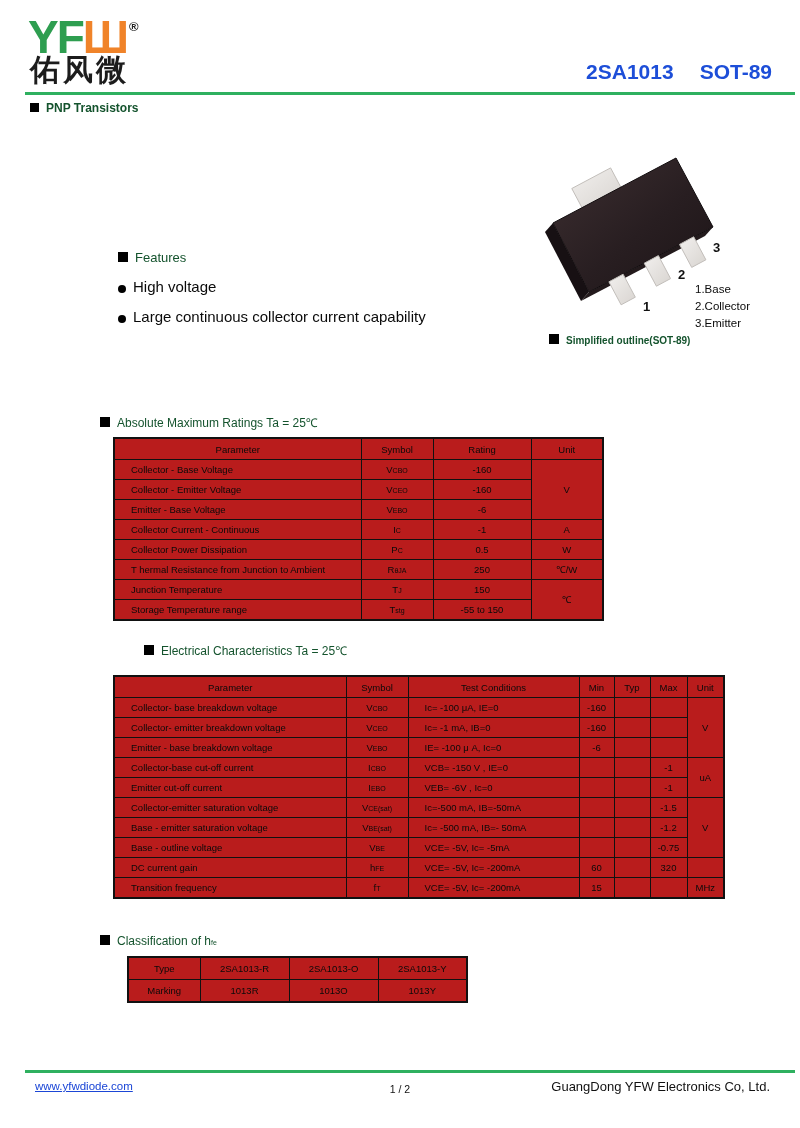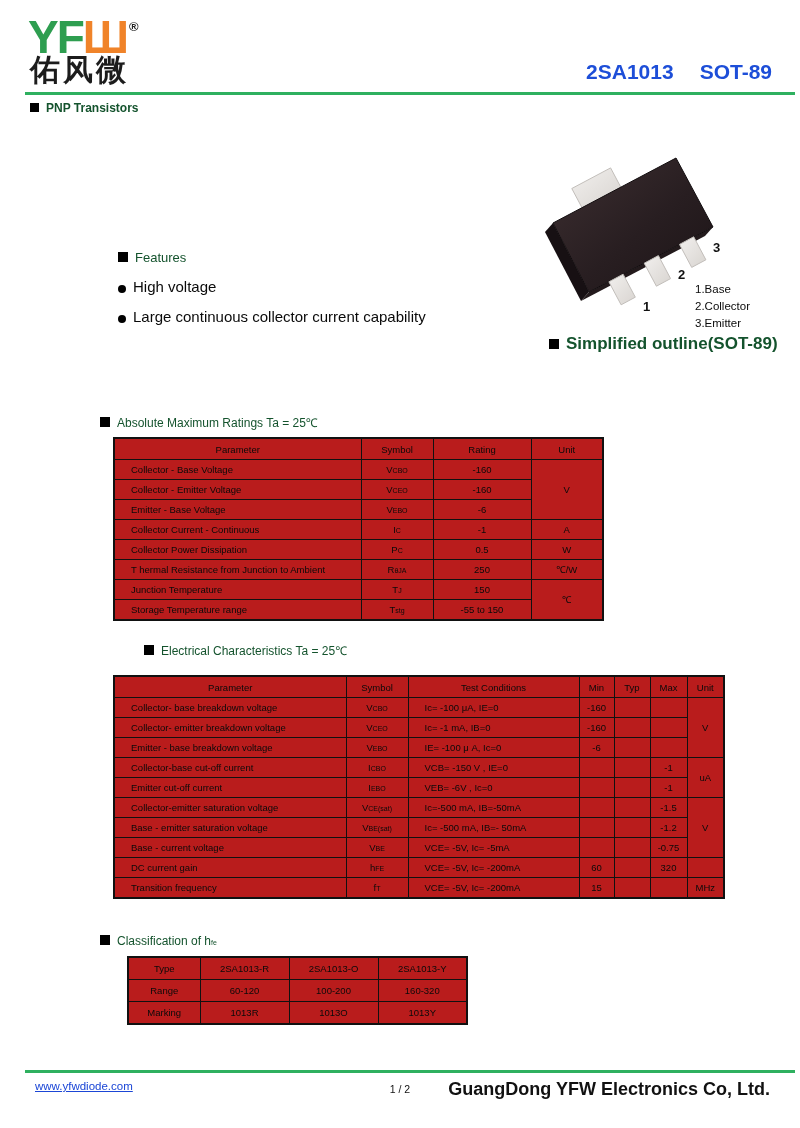--- a/index.html
+++ b/index.html
@@ -28,21 +28,21 @@
 
   
   .features{left:118px;top:250px;}
   .features .sec-head{font-size:13px;}
   .feat-item{margin-top:13px;font-size:15px;color:#0a0a0a;white-space:nowrap;}
   .feat-item .dot{display:inline-block;width:8px;height:8px;border-radius:50%;background:#000;margin-right:7px;vertical-align:-1px;}
 
   
   .pkg-fig{left:545px;top:140px;width:230px;height:230px;}
   .legend{left:695px;top:281px;font-size:11.5px;line-height:17px;color:#0a0a0a;}
-  .outline-cap{left:549px;top:334px;font-size:17px;font-weight:bold;}
+  .outline-cap{left:549px;top:334px;font-size:10px;font-weight:bold;}
   .outline-cap .sq{width:10px;height:10px;}
 
   
   table{border-collapse:collapse;table-layout:fixed;position:absolute;background:#b91c1c;}
   table,td,th{border:1px solid #111;}
   table{border-width:2px;}
   td{font-size:9.5px;color:#0a0a0a;text-align:center;padding:0 3px;overflow:hidden;white-space:nowrap;}
   td.l{text-align:left;padding-left:16px;}
   .t1 td{height:19px;}
   .t2 td{height:19px;}
@@ -53,21 +53,21 @@
   .amr-title{left:100px;top:414px;}
   .t1{left:113px;top:437px;width:489px;}
   .ec-title{left:100px;top:642px;padding-left:44px;}
   .t2{left:113px;top:675px;width:610px;}
   .cls-title{left:100px;top:934px;}
   .t3{left:127px;top:956px;width:339px;}
 
   
   .f-url{left:35px;top:1080px;font-size:11.5px;font-weight:normal;color:#1B46D6;text-decoration:underline;}
   .f-page{left:0;top:1083px;width:800px;text-align:center;font-size:10.5px;}
-  .f-co{right:30px;top:1079px;font-size:18px;font-weight:bold;}
+  .f-co{right:30px;top:1079px;font-size:13px;font-weight:normal;}
 </style>
 </head>
 <body>
 
 <div class="page">
 
   <div class="abs logo-cn">佑风微</div>
   <div class="abs logo-en"><span class="yf">YF</span><span class="w">Ш</span><span class="reg">®</span></div>
   <div class="abs part-title"><span>2SA1013</span><span class="pkg">SOT-89</span></div>
   <div class="abs rule hdr"></div>
@@ -253,21 +253,21 @@
     </tr>
     <tr>
       <td class="l">Base - emitter saturation voltage</td>
       <td class="sym"><span>V</span><span class="sub">BE(sat)</span></td>
       <td class="l">Ic= -500 mA, IB=- 50mA</td>
       <td></td>
       <td></td>
       <td>-1.2</td>
     </tr>
     <tr>
-      <td class="l">Base - current voltage</td>
+      <td class="l">Base - outline voltage</td>
       <td class="sym"><span>V</span><span class="sub">BE</span></td>
       <td class="l">VCE= -5V, Ic= -5mA</td>
       <td></td>
       <td></td>
       <td>-0.75</td>
     </tr>
     <tr>
       <td class="l">DC current gain</td>
       <td class="sym"><span>h</span><span class="sub">FE</span></td>
       <td class="l">VCE= -5V, Ic= -200mA</td>
@@ -297,26 +297,20 @@
         <col style="width:89px">
       </colgroup>
     <tbody>
         <tr>
       <td>Type</td>
       <td>2SA1013-R</td>
       <td>2SA1013-O</td>
       <td>2SA1013-Y</td>
     </tr>
     <tr>
-      <td>Range</td>
-      <td>60-120</td>
-      <td>100-200</td>
-      <td>160-320</td>
-    </tr>
-    <tr>
       <td>Marking</td>
       <td>1013R</td>
       <td>1013O</td>
       <td>1013Y</td>
     </tr>
   </tbody>
     </table>
 
   <div class="abs rule ftr"></div>
   <a class="abs f-url" href="#">www.yfwdiode.com</a>

